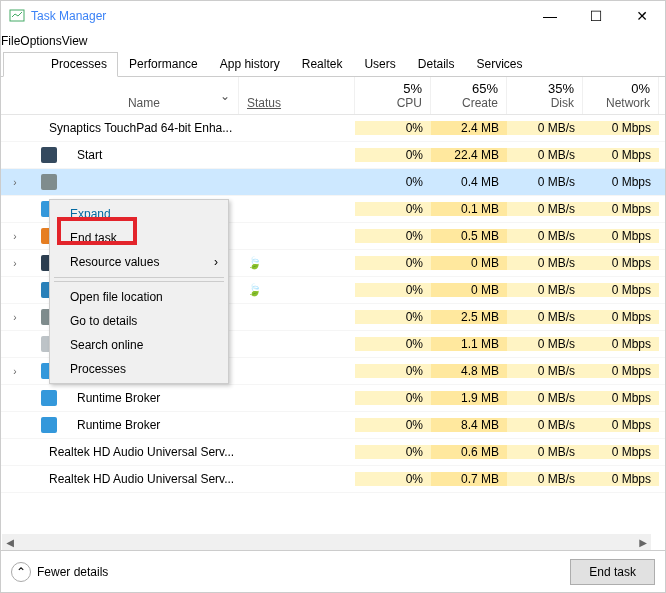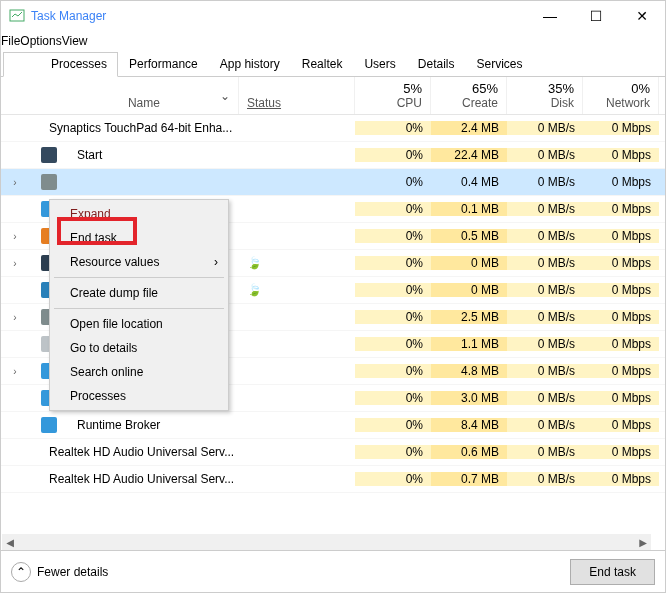--- a/index.html
+++ b/index.html
@@ -38,21 +38,21 @@
 .cell.mem { background: #ffe89e; }
 .cell.disk { background: #fff4c4; }
 .cell.net { background: #fff4c4; }
 .row.selected .cell.num { background: transparent; }
 .expander { width: 12px; font-size: 10px; color: #666; display: inline-block; text-align: center; }
 .proc-icon { width: 16px; height: 16px; display: inline-block; }
 .leaf-icon { color: #2a8; font-size: 12px; }
 
 .ctxmenu { position: absolute; left: 48px; top: 198px; width: 180px; background: #f0f0f0; border: 1px solid #ccc; box-shadow: 2px 2px 4px rgba(0,0,0,0.2); padding: 2px; z-index: 10; }
 .ctxitem { padding: 5px 18px; font-size: 12px; position: relative; }
-.ctxitem.disabled { color: #7f1d1d; }
+.ctxitem.disabled { color: #0369a1; }
 .ctxitem .sub { position: absolute; right: 8px; }
 .ctxsep { height: 1px; background: #ccc; margin: 3px 2px; }
 .highlight-box { position: absolute; left: 56px; top: 216px; width: 80px; height: 28px; border: 4px solid #e3242b; z-index: 20; pointer-events: none; }
 
 .hscroll { position: absolute; bottom: 42px; left: 1px; right: 14px; height: 16px; background: #f0f0f0; display: flex; align-items: center; }
 .hscroll .arrow { width: 16px; text-align: center; color: #666; font-size: 10px; }
 .hscroll .track { flex: 1; }
 
 .footer { position: absolute; bottom: 0; left: 0; right: 0; height: 42px; border-top: 1px solid #ccc; display: flex; align-items: center; padding: 0 10px; background: #fff; }
 .fewer { display: flex; align-items: center; gap: 6px; flex: 1; }
@@ -243,21 +243,21 @@
       <div class="cell num net">0 Mbps</div>
     </div>
     <div class="row">
       <div class="cell name">
         <span class="expander"></span>
         <span class="proc-icon" style="background:#3498db;border-radius:2px;"></span>
         <span>Runtime Broker</span>
       </div>
       <div class="cell status"></div>
       <div class="cell num cpu">0%</div>
-      <div class="cell num mem">3.0 MB</div>
+      <div class="cell num mem">1.9 MB</div>
       <div class="cell num disk">0 MB/s</div>
       <div class="cell num net">0 Mbps</div>
     </div>
     <div class="row">
       <div class="cell name">
         <span class="expander"></span>
         <span class="proc-icon" style="background:#3498db;border-radius:2px;"></span>
         <span>Runtime Broker</span>
       </div>
       <div class="cell status"></div>
@@ -290,21 +290,20 @@
       <div class="cell num disk">0 MB/s</div>
       <div class="cell num net">0 Mbps</div>
     </div>
   </div>
 
 <div class="ctxmenu">
   <div class="ctxitem disabled">Expand</div>
   <div class="ctxitem">End task</div>
   <div class="ctxitem"><span>Resource values</span><span class="sub">›</span></div>
   <div class="ctxsep"></div>
-  <div class="ctxitem">Create dump file</div>
   <div class="ctxsep"></div>
   <div class="ctxitem">Open file location</div>
   <div class="ctxitem">Go to details</div>
   <div class="ctxitem">Search online</div>
   <div class="ctxitem">Processes</div>
 </div>
 
 <div class="highlight-box"></div>
 
 <div class="hscroll">

